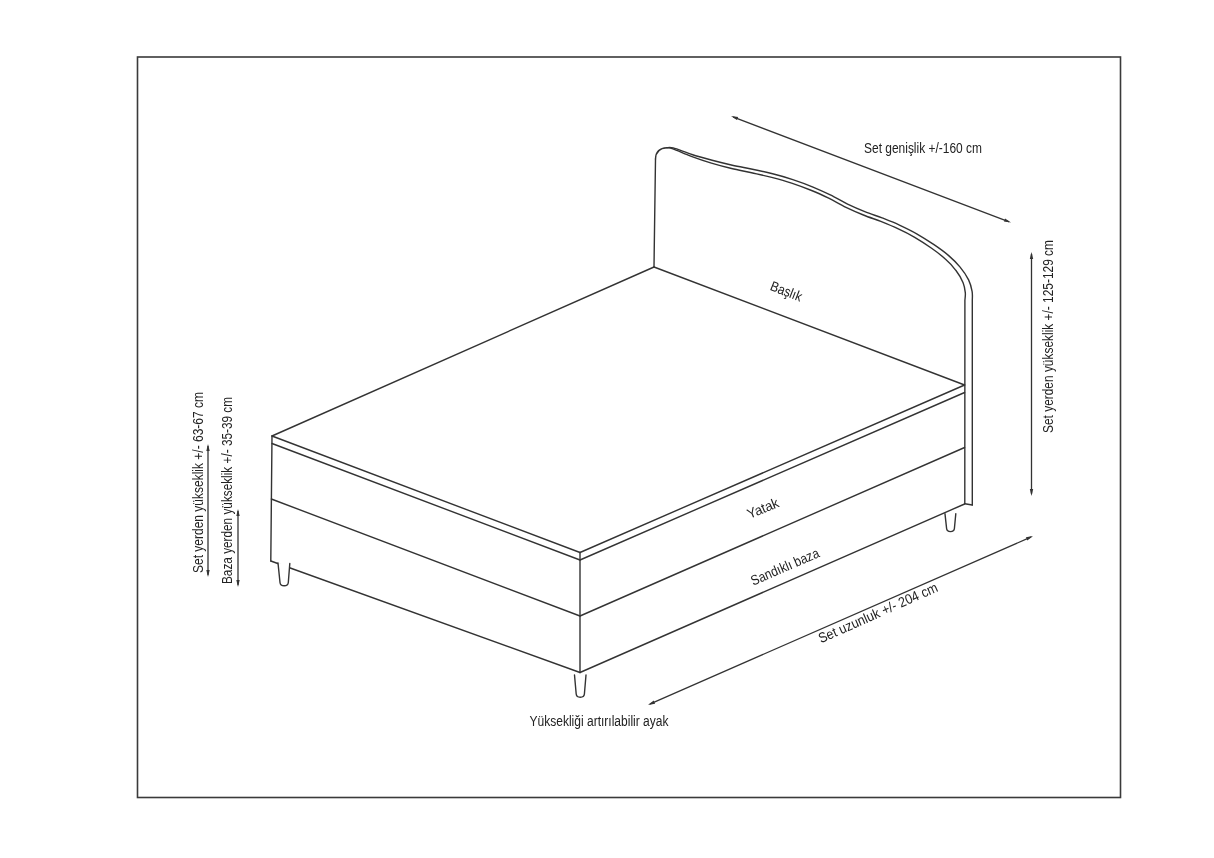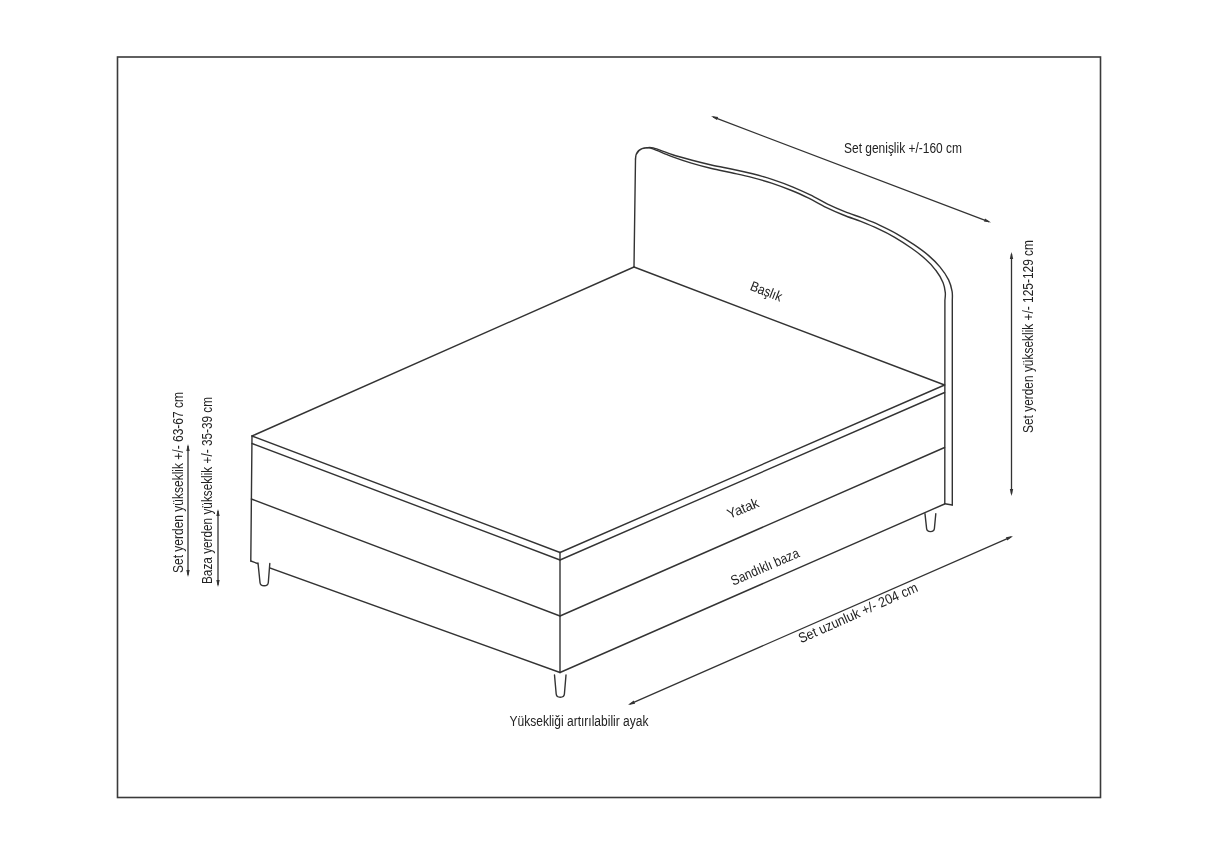--- a/index.html
+++ b/index.html
@@ -1,16 +1,16 @@
 <!DOCTYPE html>
 <html><head>
 <meta charset="utf-8">
 <style>
   html,body{margin:0;padding:0;background:#ffffff;}
-  .wrap{width:974px;height:858px;position:relative;background:#ec4899;}
+  .wrap{width:974px;height:858px;position:relative;background:#ec4899;margin-left:20px;}
   text{font-family:"Liberation Sans",sans-serif;fill:#222222;}
 </style>
 </head>
 <body>
 <div class="wrap">
 <svg width="1214" height="858" viewBox="0 0 1214 858">
 
   <rect x="0" y="0" width="1214" height="858" fill="#ffffff"></rect>
 
   <rect x="117.5" y="57" width="983" height="740.5" fill="none" stroke="#3a3a3a" stroke-width="1.6"></rect>

